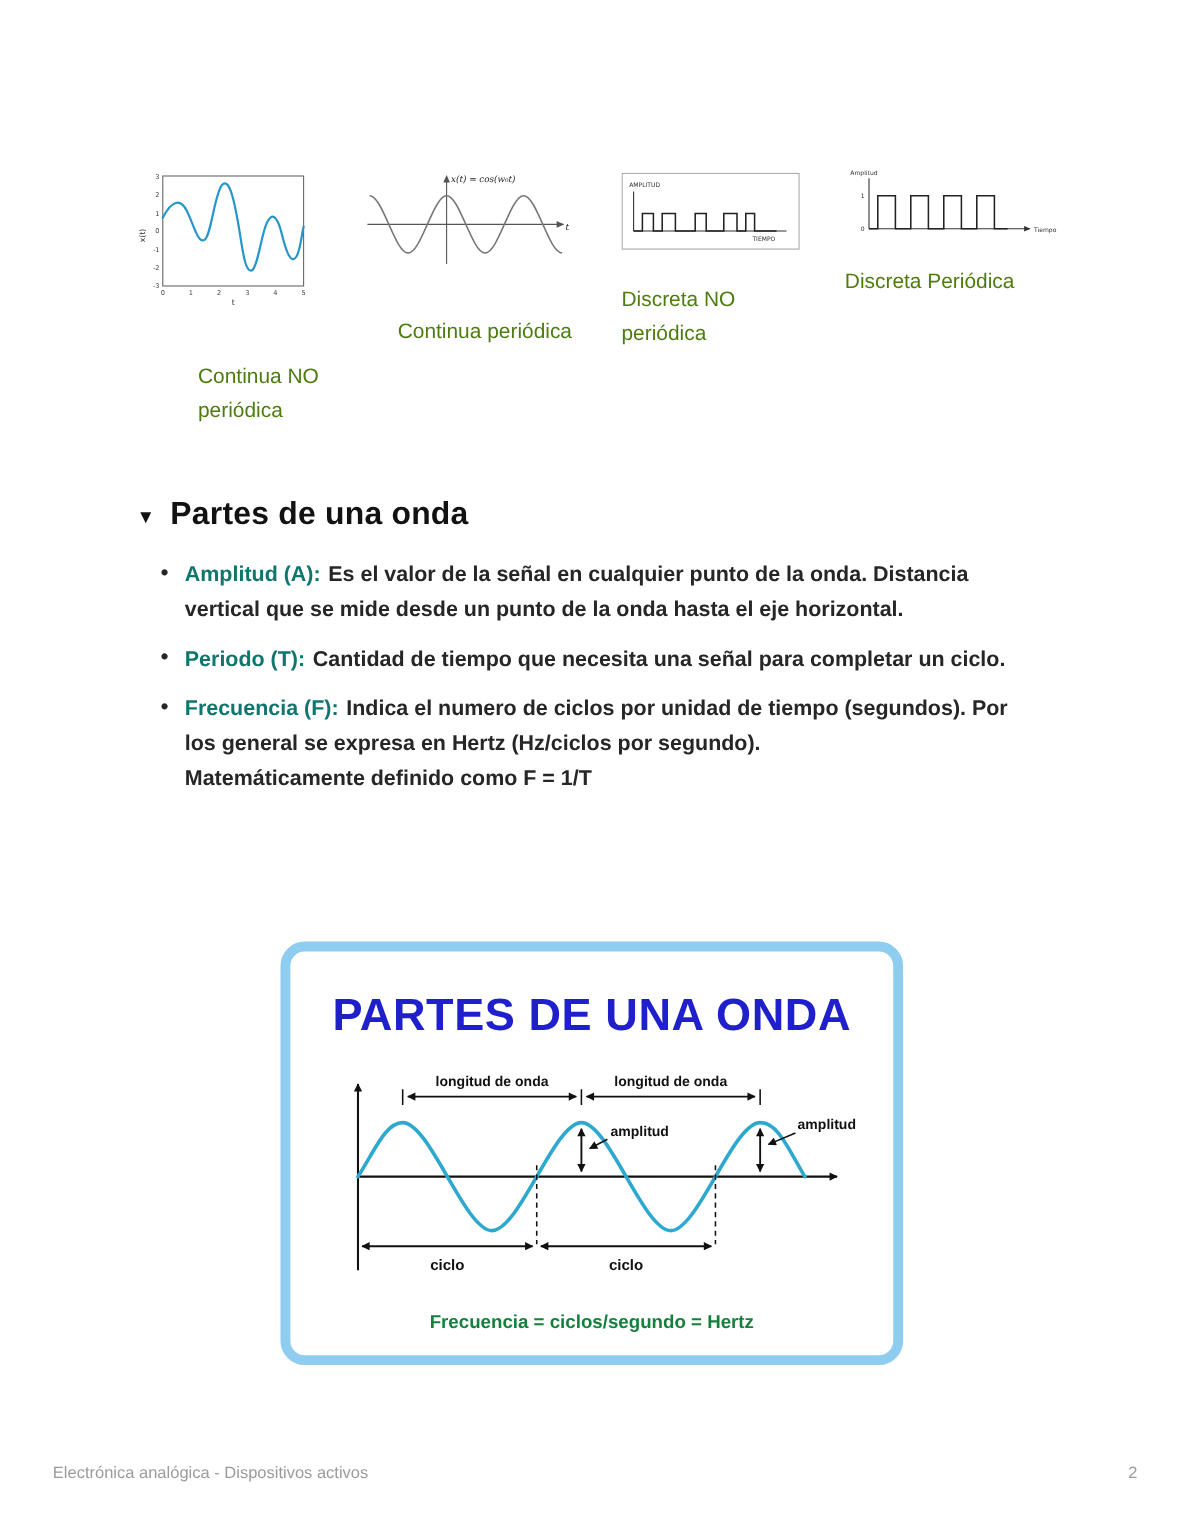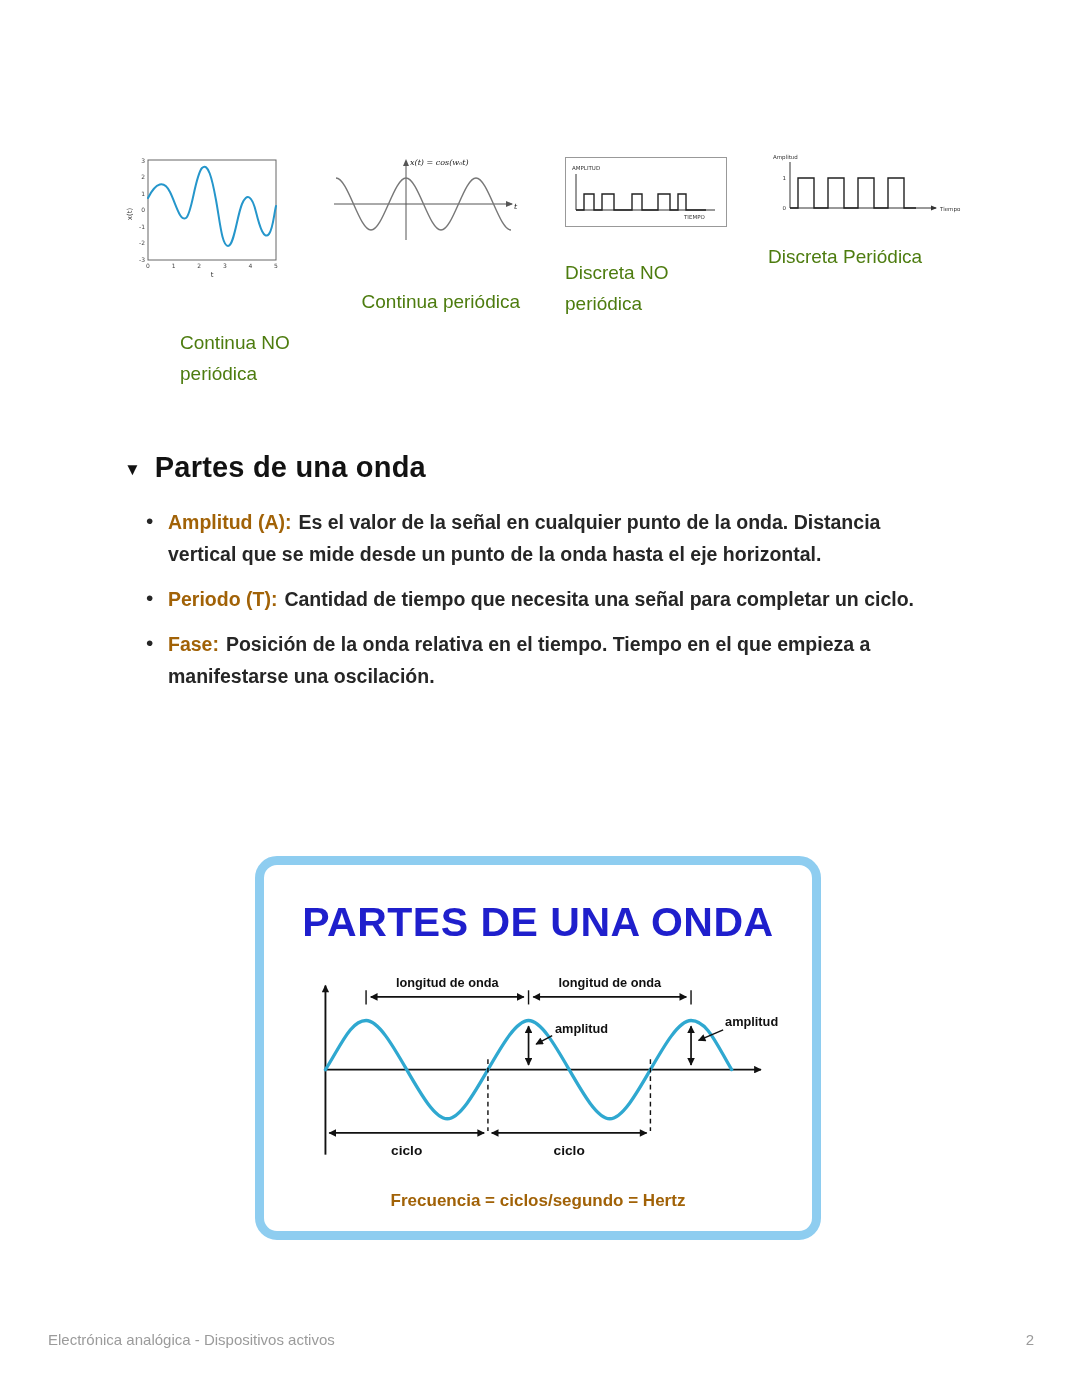--- a/index.html
+++ b/index.html
@@ -35,37 +35,37 @@
   .toggle { font-size:17px; color:#111; cursor:pointer; padding-top:4px; }
   .section-title { font-size:29px; font-weight:700; color:#121212; letter-spacing:0.2px; }
 
   
   .bullets { position:absolute; left:143px; top:506px; width:805px; list-style:none; }
   .bullets li {
     position:relative; padding-left:25px; margin-bottom:13px;
     font-size:19.5px; line-height:32px; color:#262626;
   }
   .bullets li::before { content:"•"; position:absolute; left:3px; top:-1px; font-size:21px; color:#262626; }
-  .term { color:#a16207; font-weight:700; margin-right:7px; }
+  .term { color:#0f766e; font-weight:700; margin-right:7px; }
   .bullet-text { white-space:pre-line;font-weight:bold; }
 
   
   .diagram-card {
     position:absolute; left:255px; top:856px; width:566px;
     border:9px solid #8ecdf0; border-radius:22px; background:#fff;
     text-align:center; padding:34px 0 20px 0;
   }
   .diagram-title {
     font-size:41px; font-weight:800; color:#1f1fcc; letter-spacing:0.5px;
     line-height:46px;
   }
   .diagram-svg { margin-top:16px; }
   .dlabel  { font-size:13.5px; font-weight:700; fill:#111; font-family:"Liberation Sans",sans-serif; }
   .dlabel2 { font-size:14.5px; font-weight:700; fill:#111; font-family:"Liberation Sans",sans-serif; }
-  .diagram-formula { font-size:17px; font-weight:700; color:#a16207; margin-top:4px; }
+  .diagram-formula { font-size:17px; font-weight:700; color:#15803d; margin-top:4px; }
   .diagram-watermark { margin-top:26px; }
   .diagram-watermark span {
     display:inline-block; border:2.5px solid #000; border-radius:12px;
     padding:2px 13px 4px; font-size:19px; font-weight:700; color:#000;
   }
 
   
   .footer-left { position:absolute; left:48px; top:1331px; font-size:15px; color:#9b9b9b;text-align:right; }
   .footer-page { position:absolute; right:46px; top:1331px; font-size:15px; color:#9b9b9b; }
 </style>
@@ -154,21 +154,22 @@
   </div>
 
   <ul class="bullets">
     <li>
       <span class="term">Amplitud (A):</span><span class="bullet-text">Es el valor de la señal en cualquier punto de la onda. Distancia vertical que se mide desde un punto de la onda hasta el eje horizontal.</span>
     </li>
     <li>
       <span class="term">Periodo (T):</span><span class="bullet-text">Cantidad de tiempo que necesita una señal para completar un ciclo.</span>
     </li>
     <li>
-      <span class="term">Fase:</span><span class="bullet-text">Posición de la onda relativa en el tiempo. Tiempo en el que empieza a manifestarse una oscilación.</span>
+      <span class="term">Frecuencia (F):</span><span class="bullet-text">Indica el numero de ciclos por unidad de tiempo (segundos). Por los general se expresa en Hertz (Hz/ciclos por segundo).
+Matemáticamente definido como F = 1/T</span>
     </li>
   </ul>
 
   <div class="diagram-card">
     <div class="diagram-title">PARTES DE UNA ONDA</div>
 
     <svg class="diagram-svg" width="512" height="222" viewBox="0 0 540 235">
       <defs>
         <marker id="ah" viewBox="0 0 10 10" refX="9" refY="5" markerWidth="9" markerHeight="8" orient="auto-start-reverse" markerUnits="userSpaceOnUse">
           <path d="M0,0 L10,5 L0,10 Z" fill="#111"></path>

